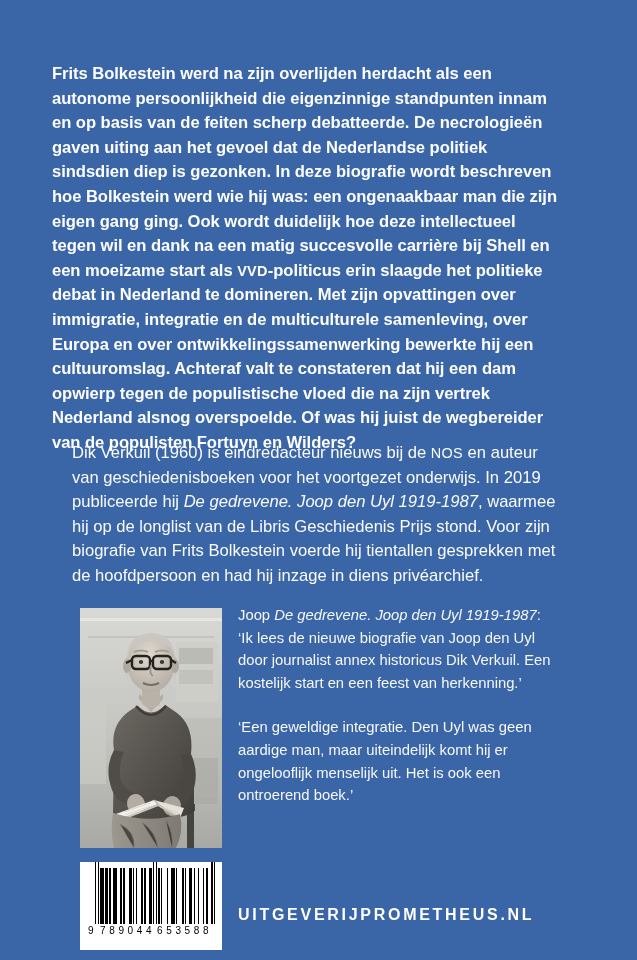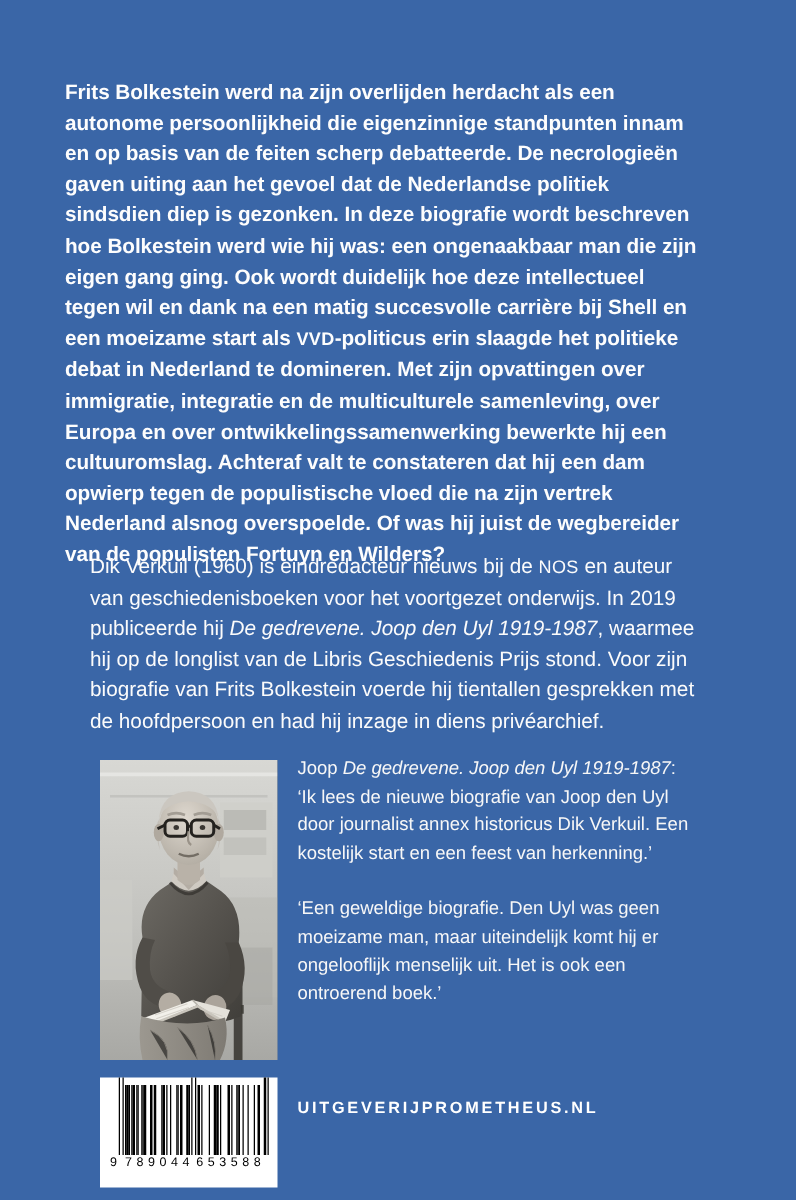--- a/index.html
+++ b/index.html
@@ -139,22 +139,22 @@
     display: flex;
     justify-content: space-between;
   }
   .barcode-digits .g1 { width: 52px; margin-left: 3px; }
   .barcode-digits .g2 { width: 52px; margin-left: 5px; }
 
   
   .publisher-url {
     position: absolute;
     left: 238px;
-    top: 878px;
-    font-size: 13px;
+    top: 906px;
+    font-size: 16px;
     font-weight: 700;
     letter-spacing: 0.17em;
     color: #ffffff;
   }
 </style>
 </head>
 <body>
 
 <div id="cover">
 
@@ -268,21 +268,21 @@
   <div class="quotes">
 
     <div class="quote-block">
       <div class="quote-intro"><span>Joop </span><i>De gedrevene. Joop den Uyl 1919-1987</i><span>:</span></div>
       <p class="quote-text">‘Ik lees de nieuwe biografie van Joop den Uyl door journalist annex historicus Dik Verkuil. Een kostelijk start en een feest van herkenning.’</p>
     </div>
 
     <div class="quote-gap"></div>
 
     <div class="quote-block">
-      <p class="quote-text">‘Een geweldige biografie. Den Uyl was geen moeizame man, maar uiteindelijk komt hij er ongelooflijk menselijk uit. Het is ook een ontroerend boek.’</p>
+      <p class="quote-text">‘Een geweldige integratie. Den Uyl was geen aardige man, maar uiteindelijk komt hij er ongelooflijk menselijk uit. Het is ook een ontroerend boek.’</p>
     </div>
 
   </div>
 
   <div class="barcode-box">
     <div class="bars" id="bars">
         <span class="tall" style="width: 1.30526px;"></span>
         <span class="tall" style="width: 1.30526px; background: transparent;"></span>
         <span class="tall" style="width: 1.30526px;"></span>
         <span style="width: 1.30526px; background: transparent;"></span>

